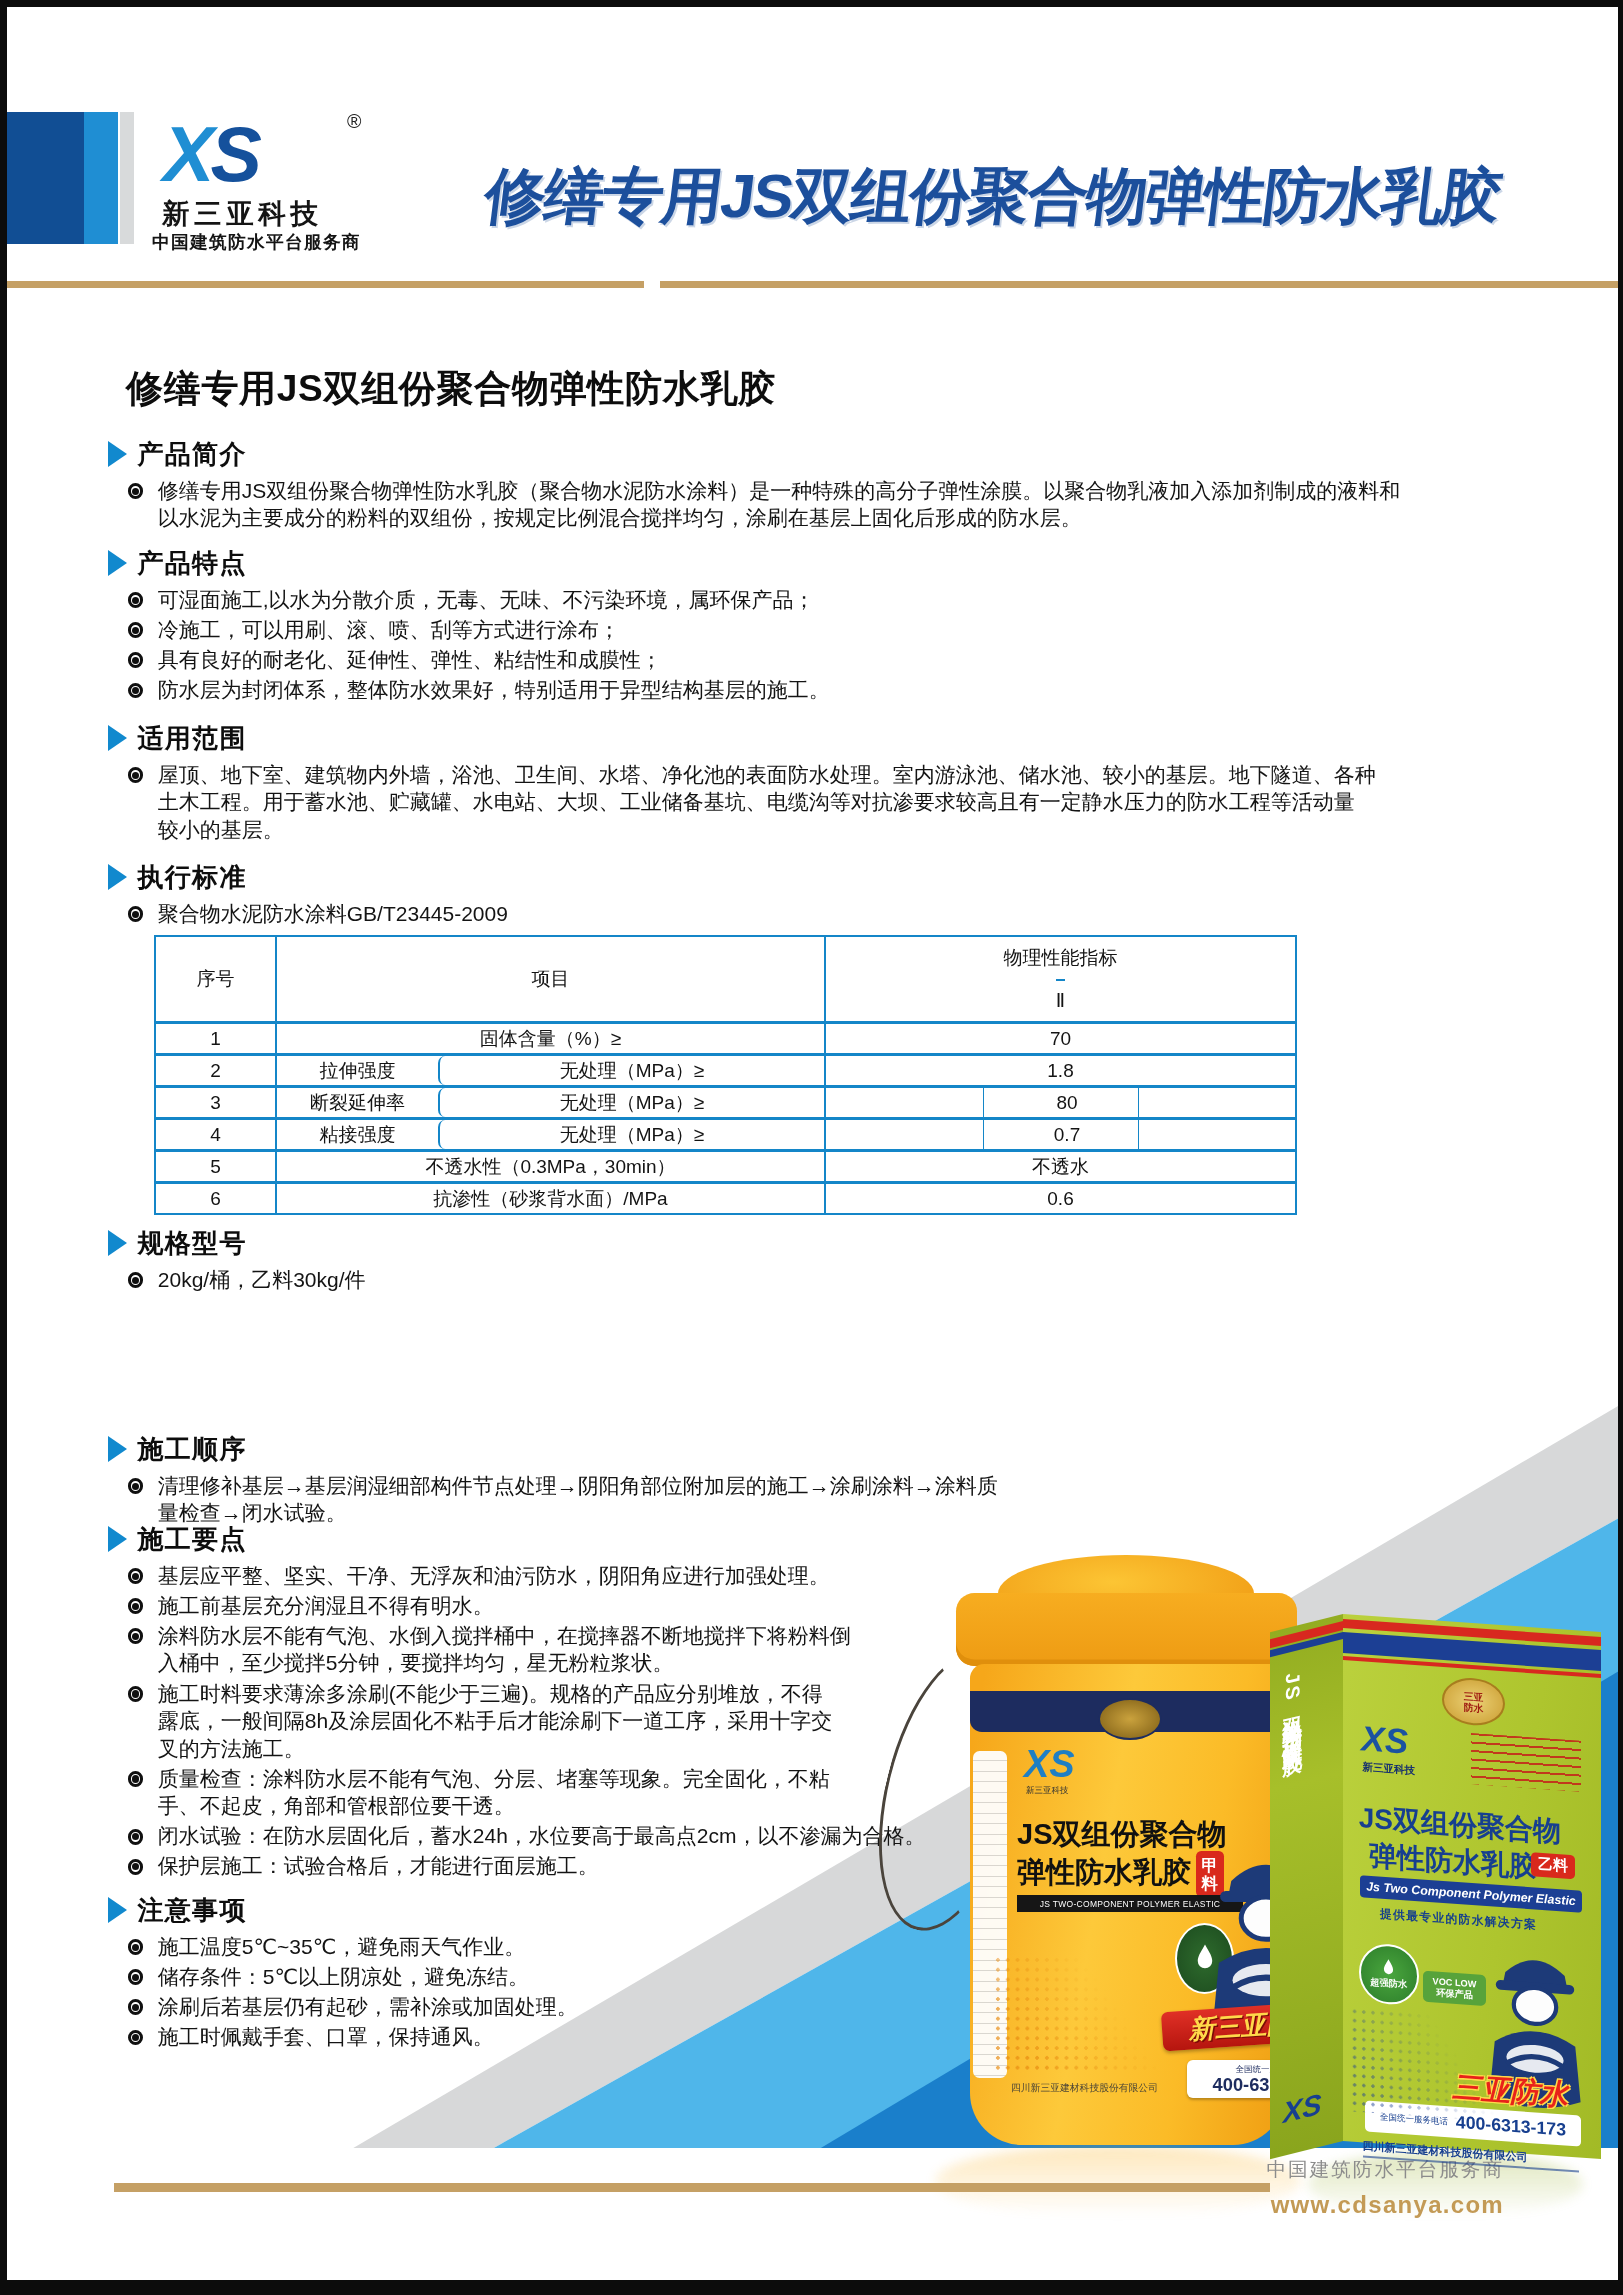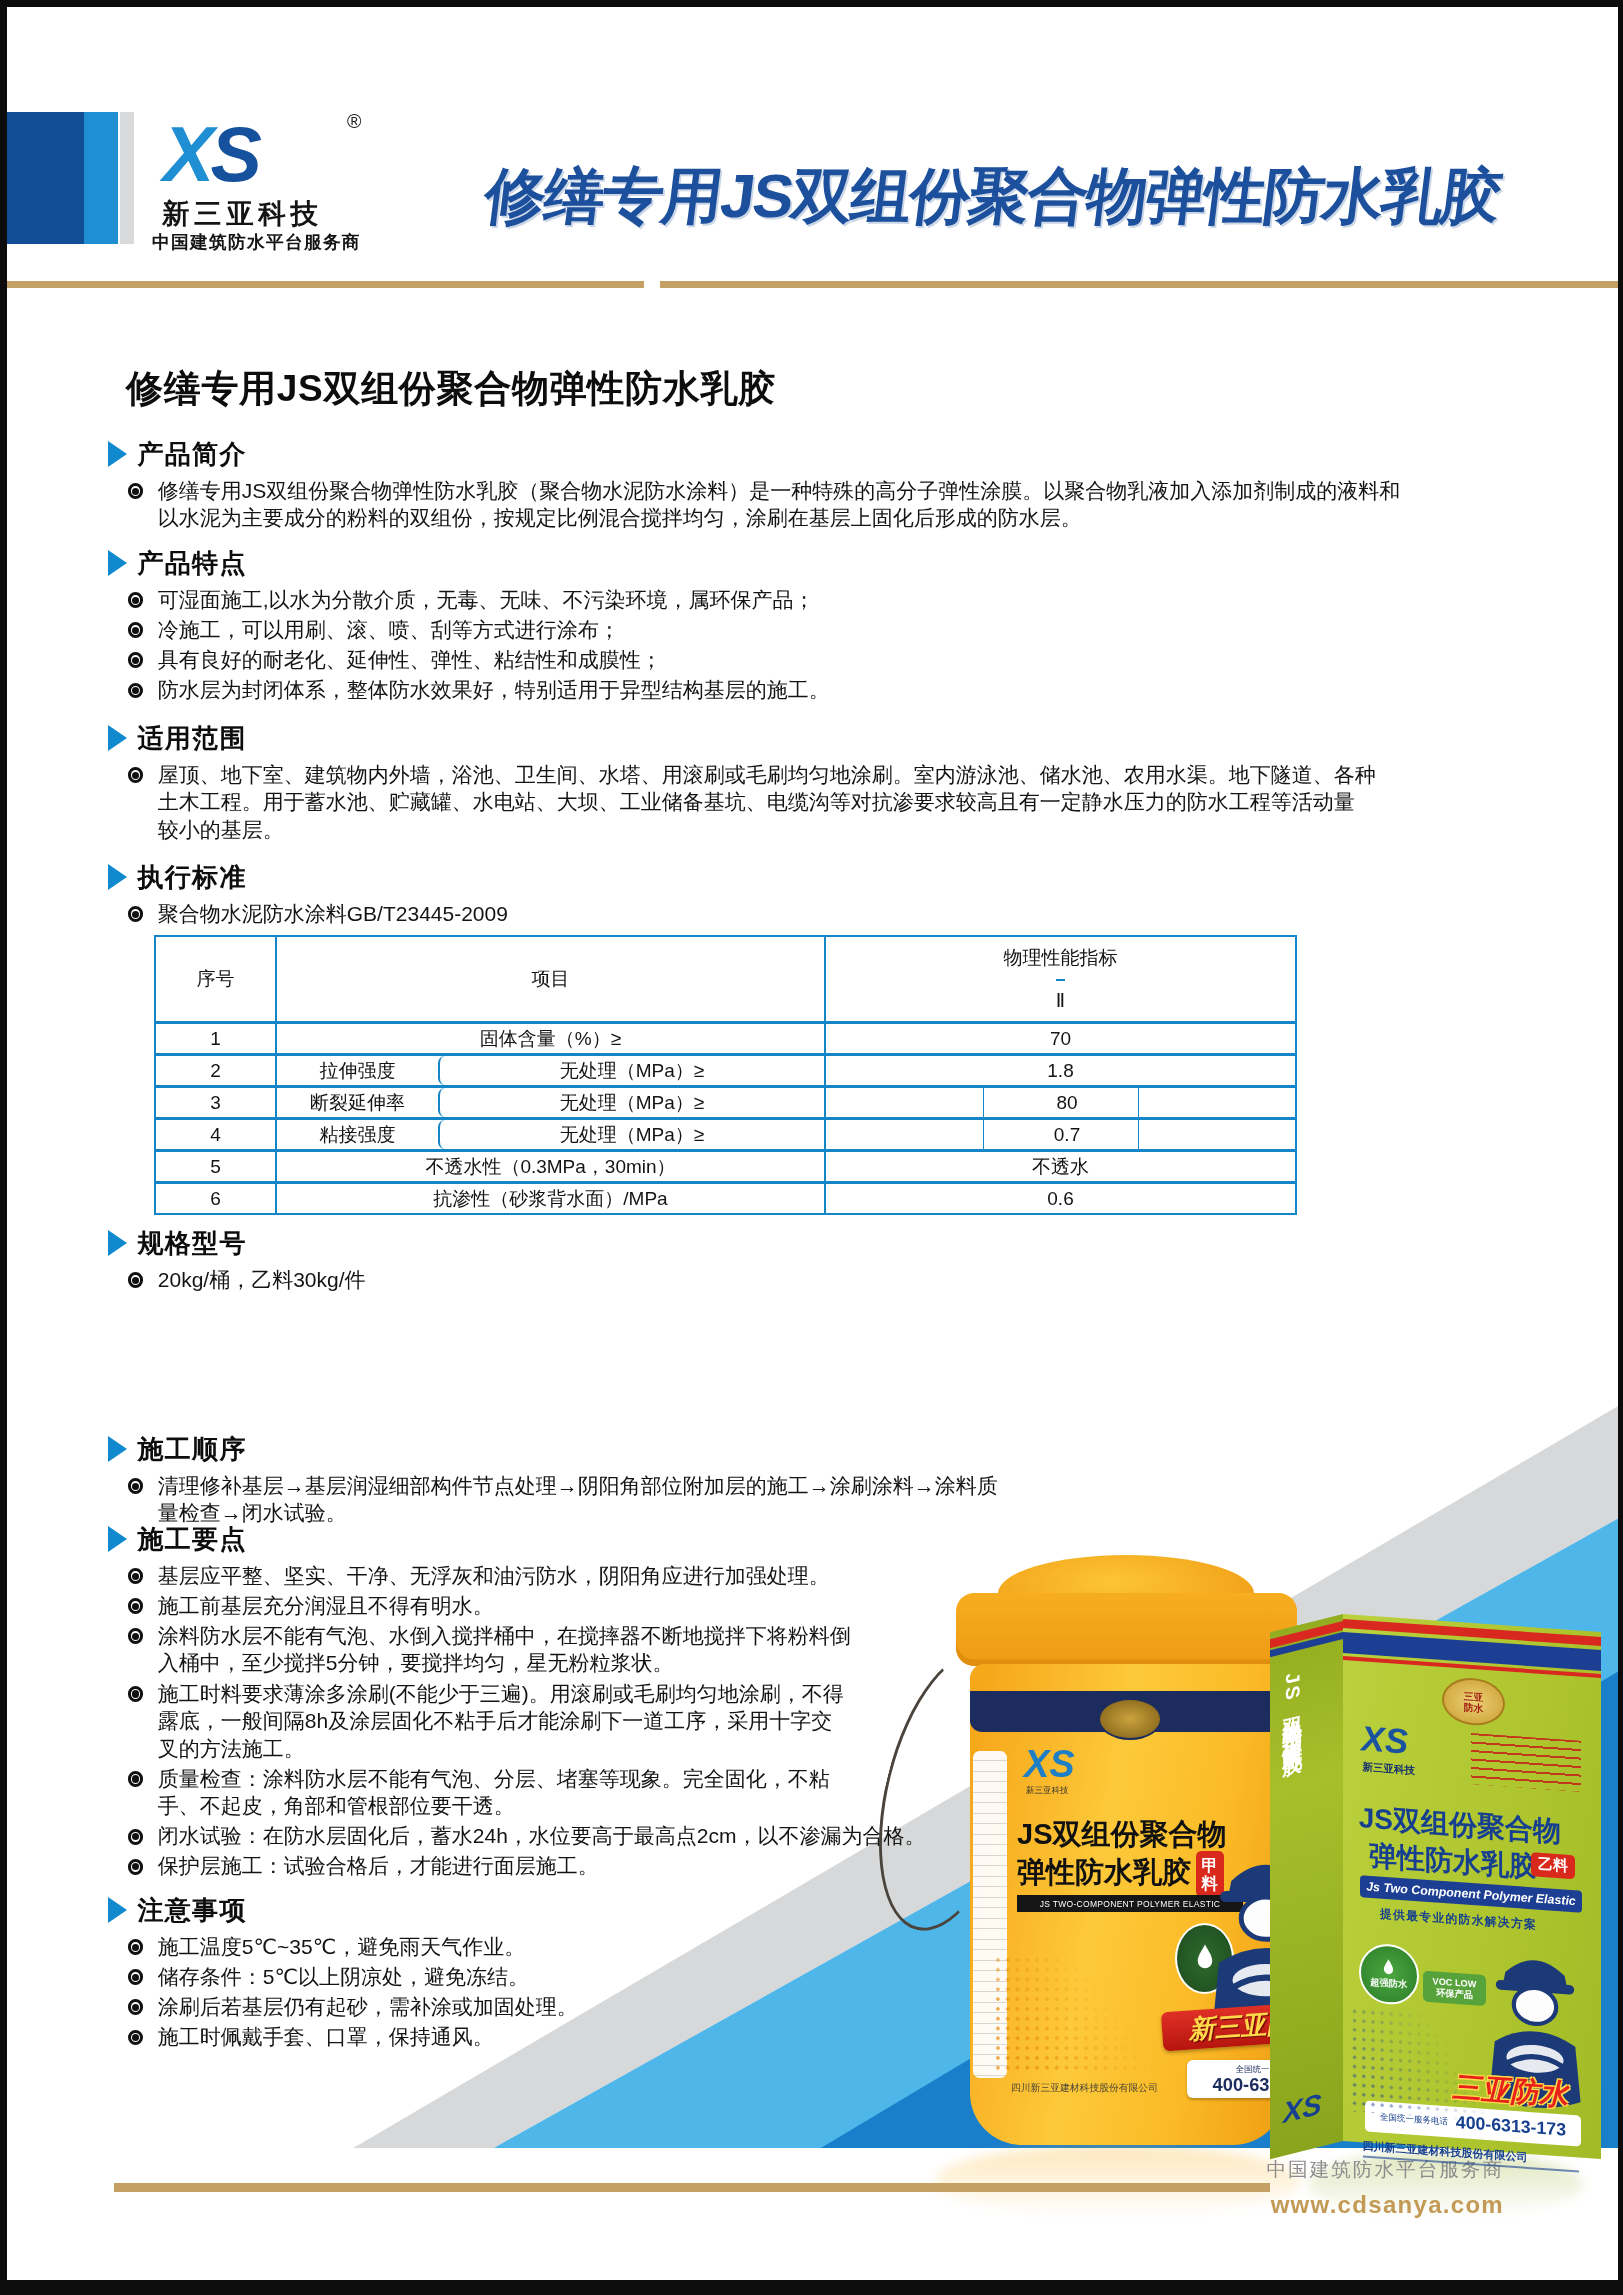--- a/index.html
+++ b/index.html
@@ -266,21 +266,21 @@
 
   <div class="sec" style="top:723px">
     <div class="sec-h">
         <span class="tri"></span>
       <span class="sec-title">适用范围</span>
       </div>
     <div class="items">
       <div class="bi">
           <span class="ring"></span>
         <span class="blines">
-          <div class="ln">屋顶、地下室、建筑物内外墙，浴池、卫生间、水塔、用滚刷或毛刷均匀地涂刷。室内游泳池、储水池、农用水渠。地下隧道、各种</div>
+          <div class="ln">屋顶、地下室、建筑物内外墙，浴池、卫生间、水塔、净化池的表面防水处理。室内游泳池、储水池、较小的基层。地下隧道、各种</div>
           <div class="ln">土木工程。用于蓄水池、贮藏罐、水电站、大坝、工业储备基坑、电缆沟等对抗渗要求较高且有一定静水压力的防水工程等活动量</div>
           <div class="ln">较小的基层。</div>
         </span>
         </div>
     </div>
   </div>
 
   <div class="sec" style="top:862px">
     <div class="sec-h">
         <span class="tri"></span>
@@ -405,21 +405,21 @@
       <div class="bi">
           <span class="ring"></span>
         <span class="blines">
           <div class="ln">涂料防水层不能有气泡、水倒入搅拌桶中，在搅摔器不断地搅拌下将粉料倒</div>
           <div class="ln">入桶中，至少搅拌5分钟，要搅拌均匀，星无粉粒浆状。</div>
         </span>
         </div>
       <div class="bi">
           <span class="ring"></span>
         <span class="blines">
-          <div class="ln">施工时料要求薄涂多涂刷(不能少于三遍)。用滚刷或毛刷均匀地涂刷，不得</div>
+          <div class="ln">施工时料要求薄涂多涂刷(不能少于三遍)。规格的产品应分别堆放，不得</div>
           <div class="ln">露底，一般间隔8h及涂层固化不粘手后才能涂刷下一道工序，采用十字交</div>
           <div class="ln">叉的方法施工。</div>
         </span>
         </div>
       <div class="bi">
           <span class="ring"></span>
         <span class="blines">
           <div class="ln">质量检查：涂料防水层不能有气泡、分层、堵塞等现象。完全固化，不粘</div>
           <div class="ln">手、不起皮，角部和管根部位要干透。</div>
         </span>

